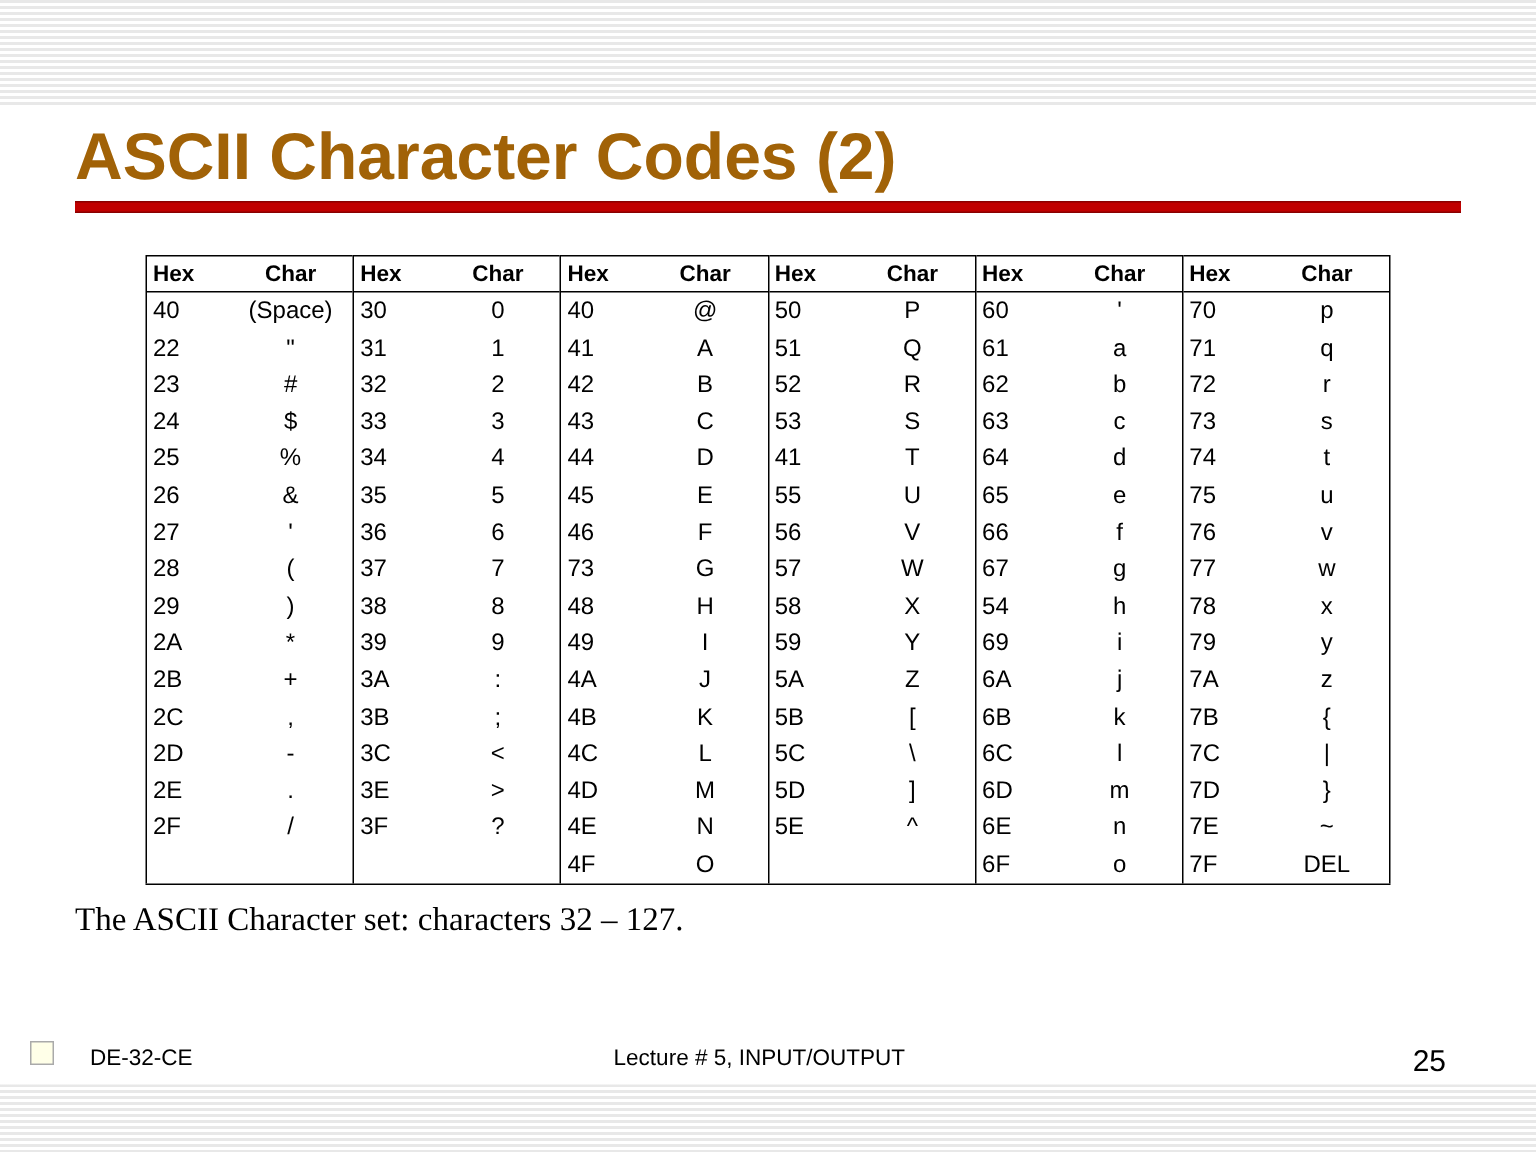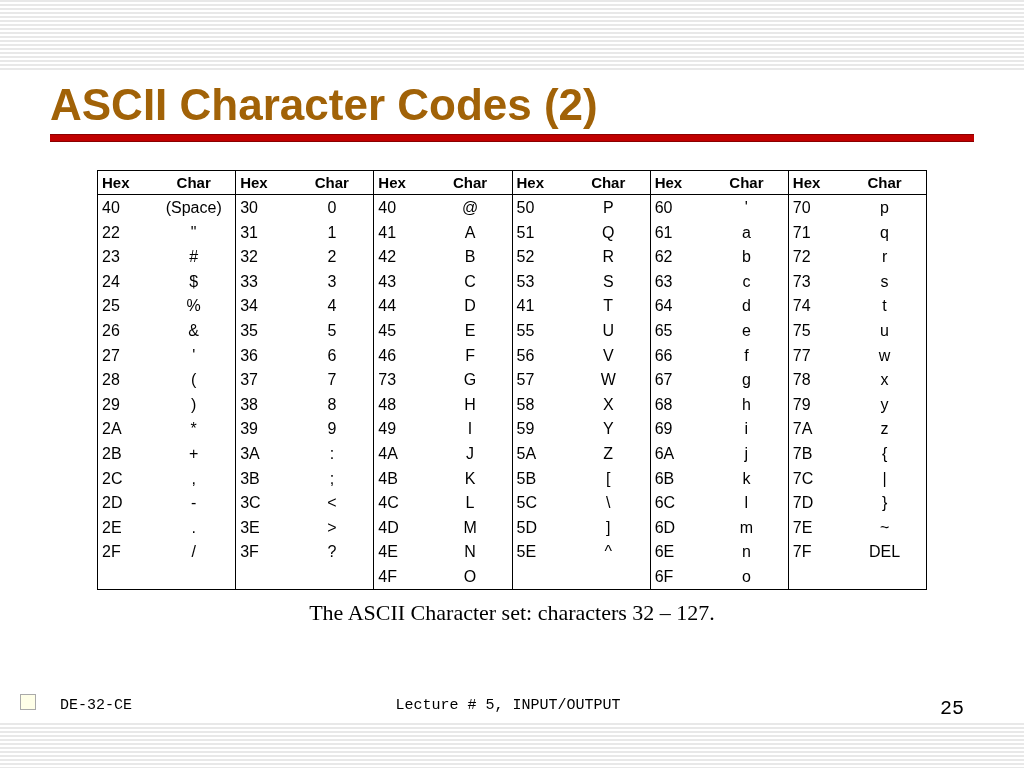--- a/index.html
+++ b/index.html
@@ -76,33 +76,32 @@
   .row {
     display:flex;
     font-family: Arial, Helvetica, sans-serif;
     font-size: 16px;
     padding: 2px 4px 1px 4px;
     line-height: 1.35;
   }
   .row .hx { width: 42%; }
   .row .ch { width: 58%; text-align:center;}
   .caption {
-    text-align:center;
     font-family: "Times New Roman", Times, serif;
     font-size: 22px;
     margin-top: 10px;
   }
   .footer {
     position:absolute;
     left:0; right:0;
     bottom: 48px;
     display:flex;
     justify-content: flex-start;
     padding: 0 60px;
-    font-family: Liberation Mono, monospace;
+    font-family: Liberation Sans, sans-serif;
     font-size: 15px;
   }
   .footer .lec { flex:1; text-align:center; }
   .footer .pg { width:80px; text-align:right; font-size:20px;}
   .checkbox {
     position:absolute;
     left: 20px;
     bottom: 58px;
     width: 14px;
     height: 14px;
@@ -420,21 +419,21 @@
           </div>
           <div class="row">
             <div class="hx">66</div>
             <div class="ch">f</div>
           </div>
           <div class="row">
             <div class="hx">67</div>
             <div class="ch">g</div>
           </div>
           <div class="row">
-            <div class="hx">68</div>
+            <div class="hx">54</div>
             <div class="ch">h</div>
           </div>
           <div class="row">
             <div class="hx">69</div>
             <div class="ch">i</div>
           </div>
           <div class="row">
             <div class="hx">6A</div>
             <div class="ch">j</div>
           </div>
@@ -482,20 +481,24 @@
           </div>
           <div class="row">
             <div class="hx">74</div>
             <div class="ch">t</div>
           </div>
           <div class="row">
             <div class="hx">75</div>
             <div class="ch">u</div>
           </div>
           <div class="row">
+            <div class="hx">76</div>
+            <div class="ch">v</div>
+          </div>
+          <div class="row">
             <div class="hx">77</div>
             <div class="ch">w</div>
           </div>
           <div class="row">
             <div class="hx">78</div>
             <div class="ch">x</div>
           </div>
           <div class="row">
             <div class="hx">79</div>
             <div class="ch">y</div>

